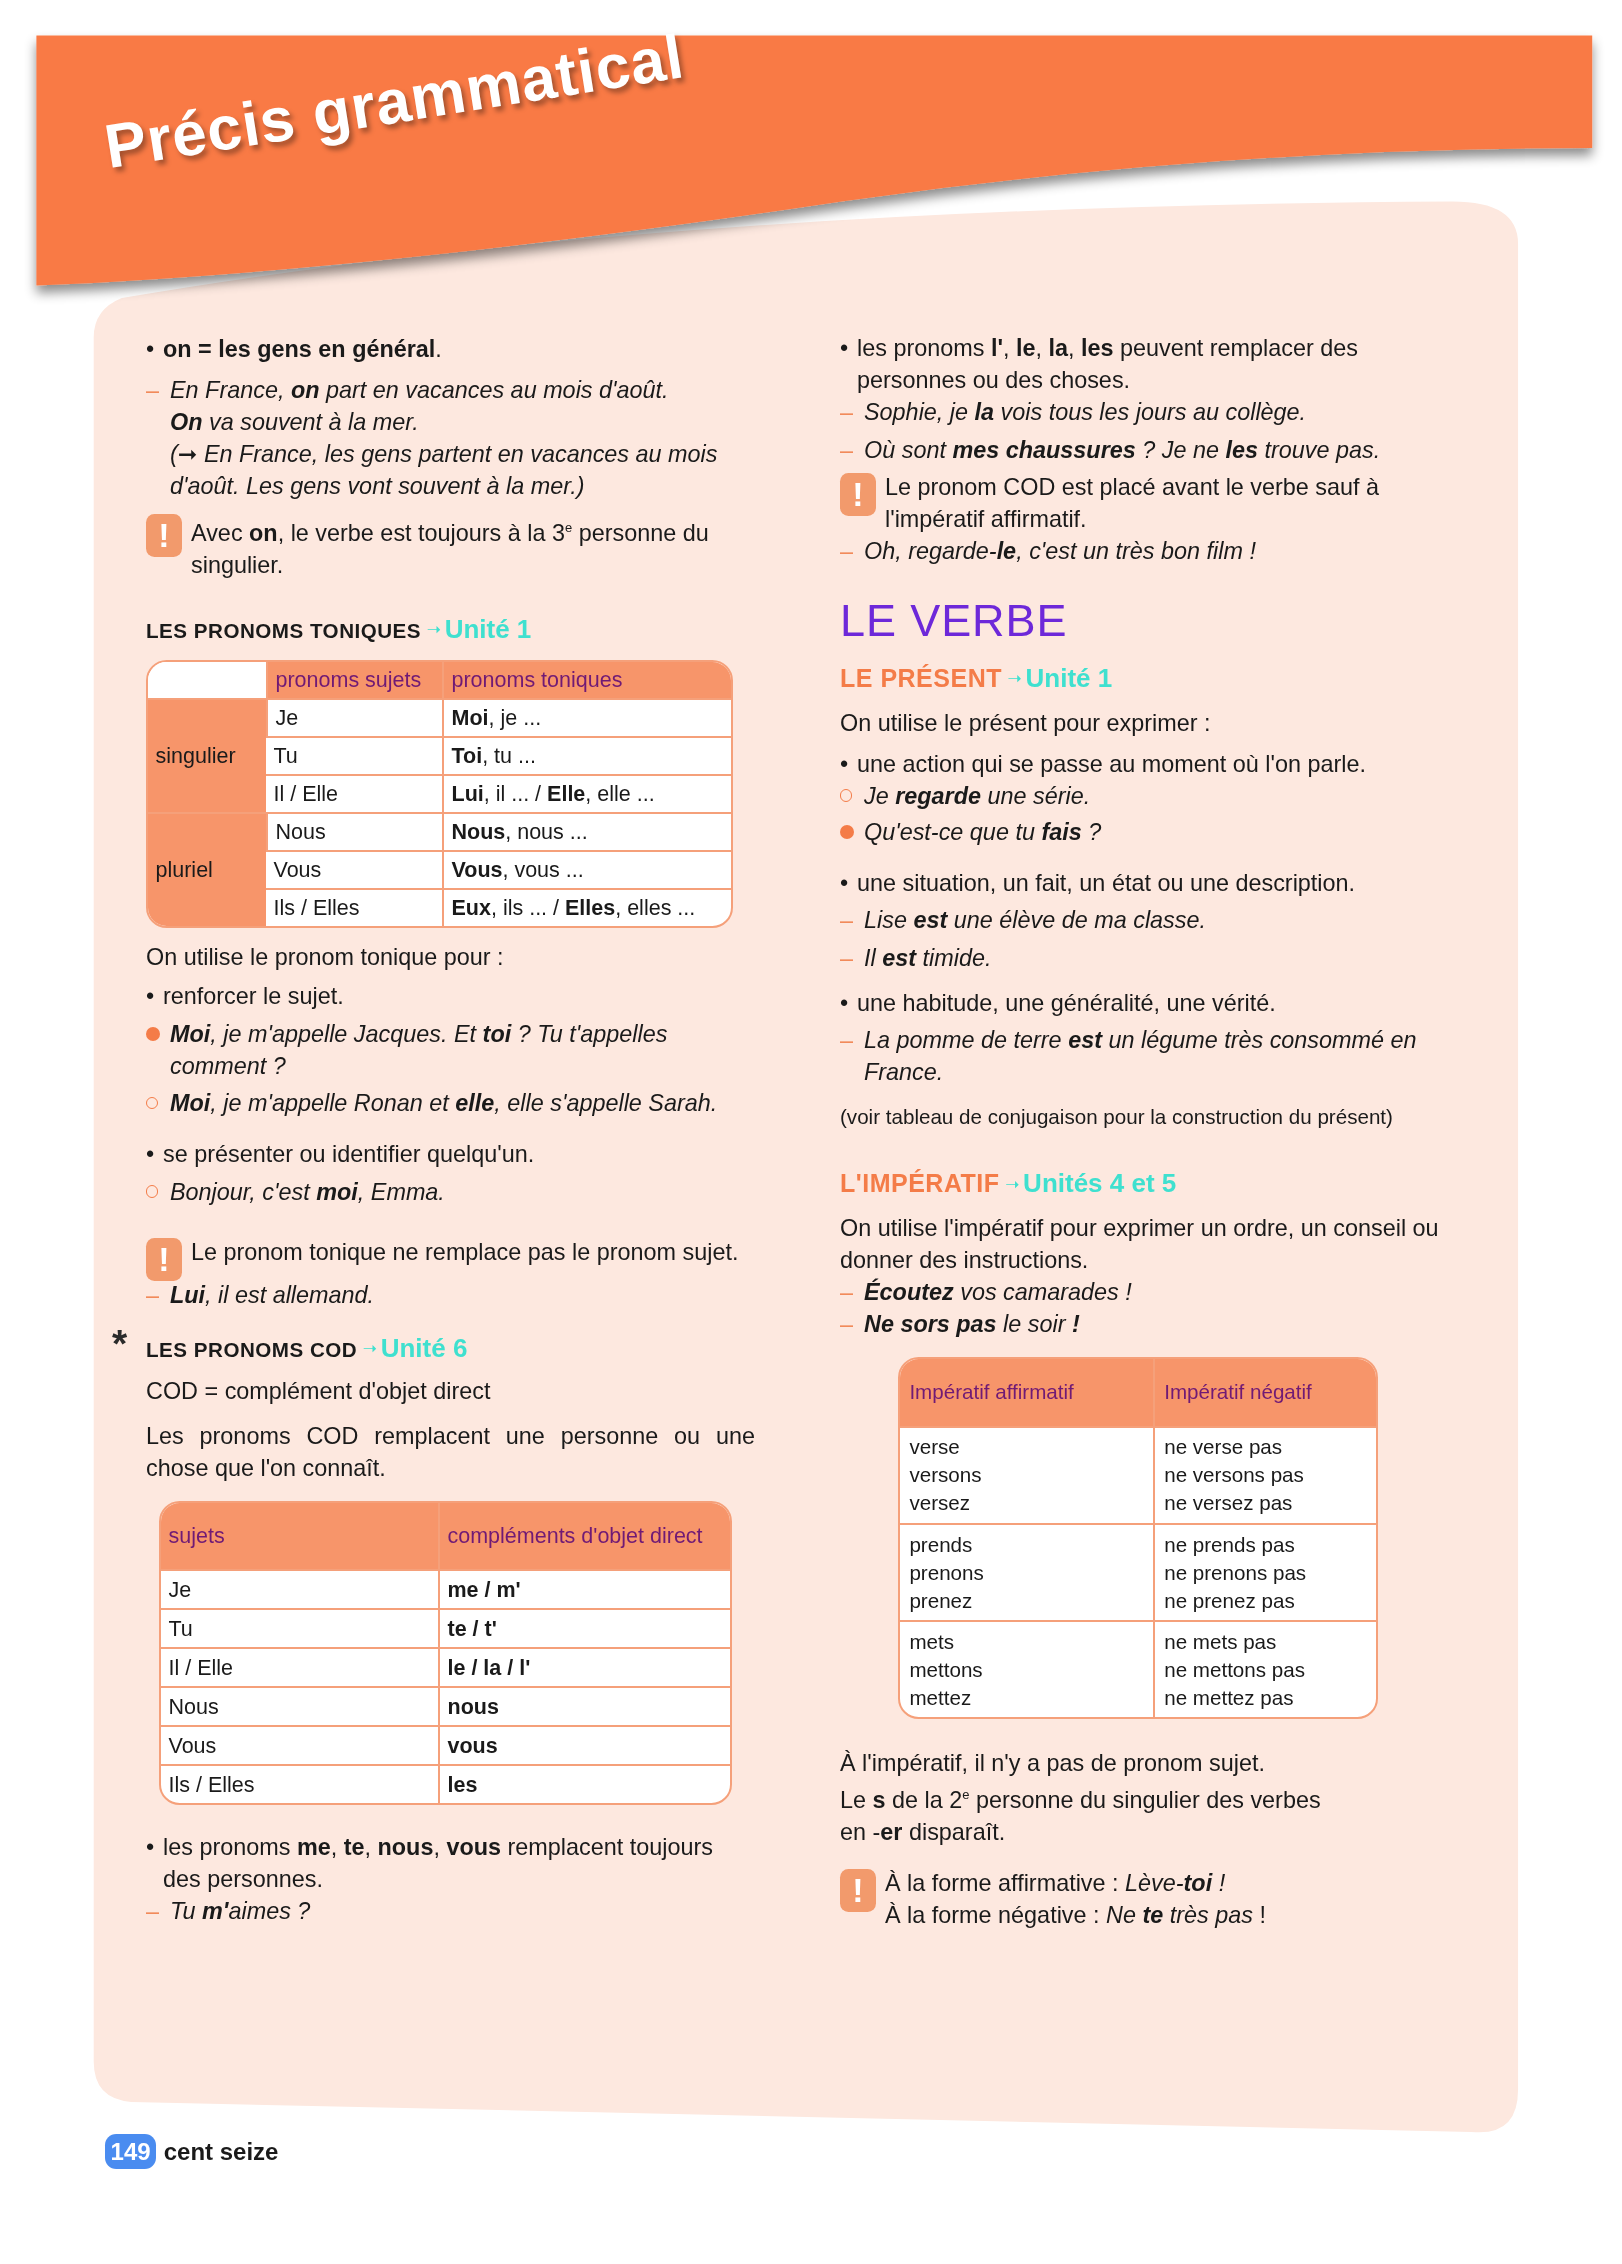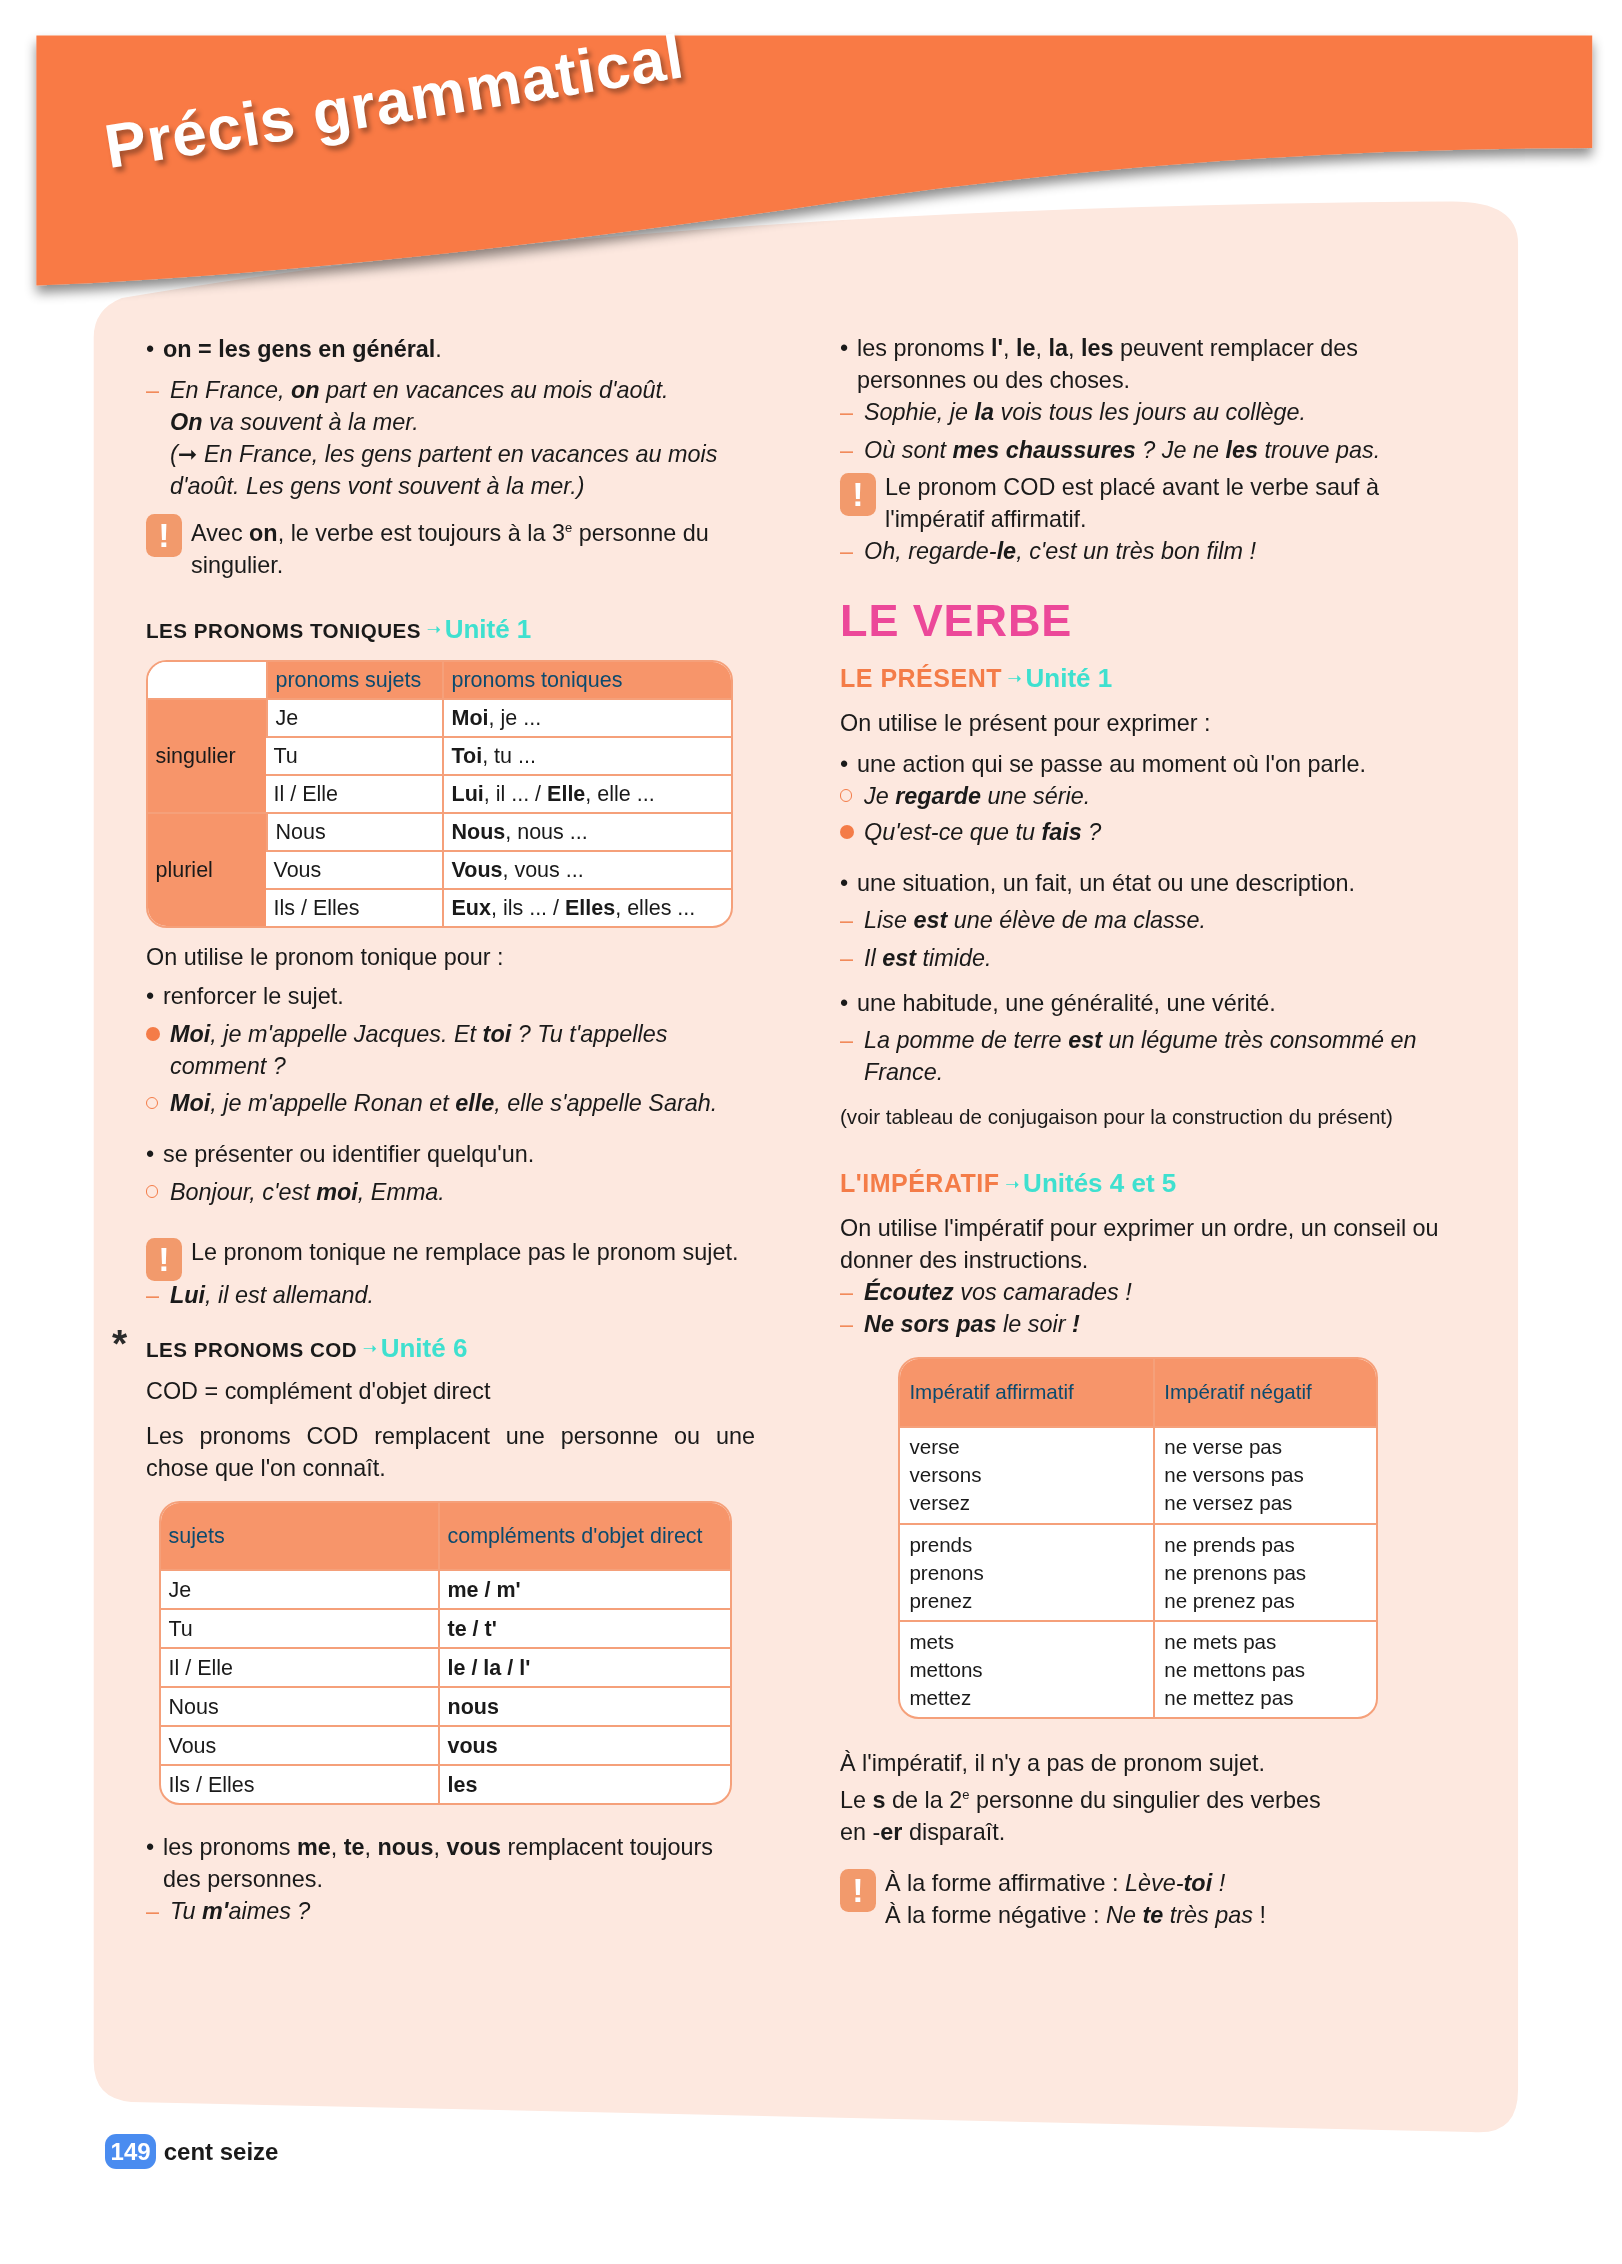--- a/index.html
+++ b/index.html
@@ -28,30 +28,30 @@
   .ex .dot-filled { position: absolute; left: 0; top: 9.4px; width: 14px; height: 14px; border-radius: 50%; background: #f47c48; }
   .ex .dot-empty { position: absolute; left: 0; top: 9.4px; width: 10.3px; height: 10.3px; border-radius: 50%; border: 1.9px solid #f47c48; }
   b { font-weight: bold; }
 
   .warn { position: relative; padding-left: 45px; }
   .warn-icon { position: absolute; left: 0; top: 1.9px; width: 36px; height: 43px; border-radius: 8.4px;
     background: #f29a6c; color: #fff; font-weight: bold; font-size: 34px; line-height: 43px; text-align: center; }
 
   .h-small { font-weight: bold; font-size: 20.6px; letter-spacing: 0.5px; }
   .h-orange { color: #f47c48; font-weight: bold; font-size: 25px; letter-spacing: 0.5px; }
-  .h-big { color: #ec4899; font-weight: bold; font-size: 45px; letter-spacing: 0.9px; line-height: 52px; }
+  .h-big { color: #6d28d9; font-weight: normal; font-size: 45px; letter-spacing: 0.9px; line-height: 52px; }
   .unit-ref { color: #3fe0cf; font-weight: bold; font-size: 26px; }
   .unit-arrow { color: #3fe0cf; font-size: 17px; margin: 0 3.7px 0 5.6px; vertical-align: 2.8px; }
   .star { position: absolute; left: -34px; top: -3.7px; font-size: 39px; font-weight: bold; color: #2b2b2b; }
 
   
   table { border-collapse: separate; border-spacing: 0; background: #fff; }
   .tbl { border: 2.8px solid #f5a07a; border-radius: 20.6px; overflow: hidden; }
   .tbl td, .tbl th { font-weight: normal; text-align: left; vertical-align: middle; }
-  .tbl th { background: #f7956a; color: #0c4a6e; margin-left: 24px; }
+  .tbl th { background: #f7956a; color: #701a75; margin-left: 24px; }
   .tbl td { border-top: 2.8px solid #f5a07a; }
   .tbl td + td, .tbl th + th { border-left: 2.8px solid #f5a07a; }
 
   .t-ton { width: 587px; font-size: 21.5px; }
   .t-ton th, .t-ton td { height: 36px; padding: 0 7.5px; }
   .t-ton th.empty { background: #fff; }
   .t-ton td.group { background: #f7956a; }
 
   .t-cod { width: 573px; font-size: 21.5px; }
   .t-cod th { height: 66px; padding: 0 7.5px; line-height: 28px; }

